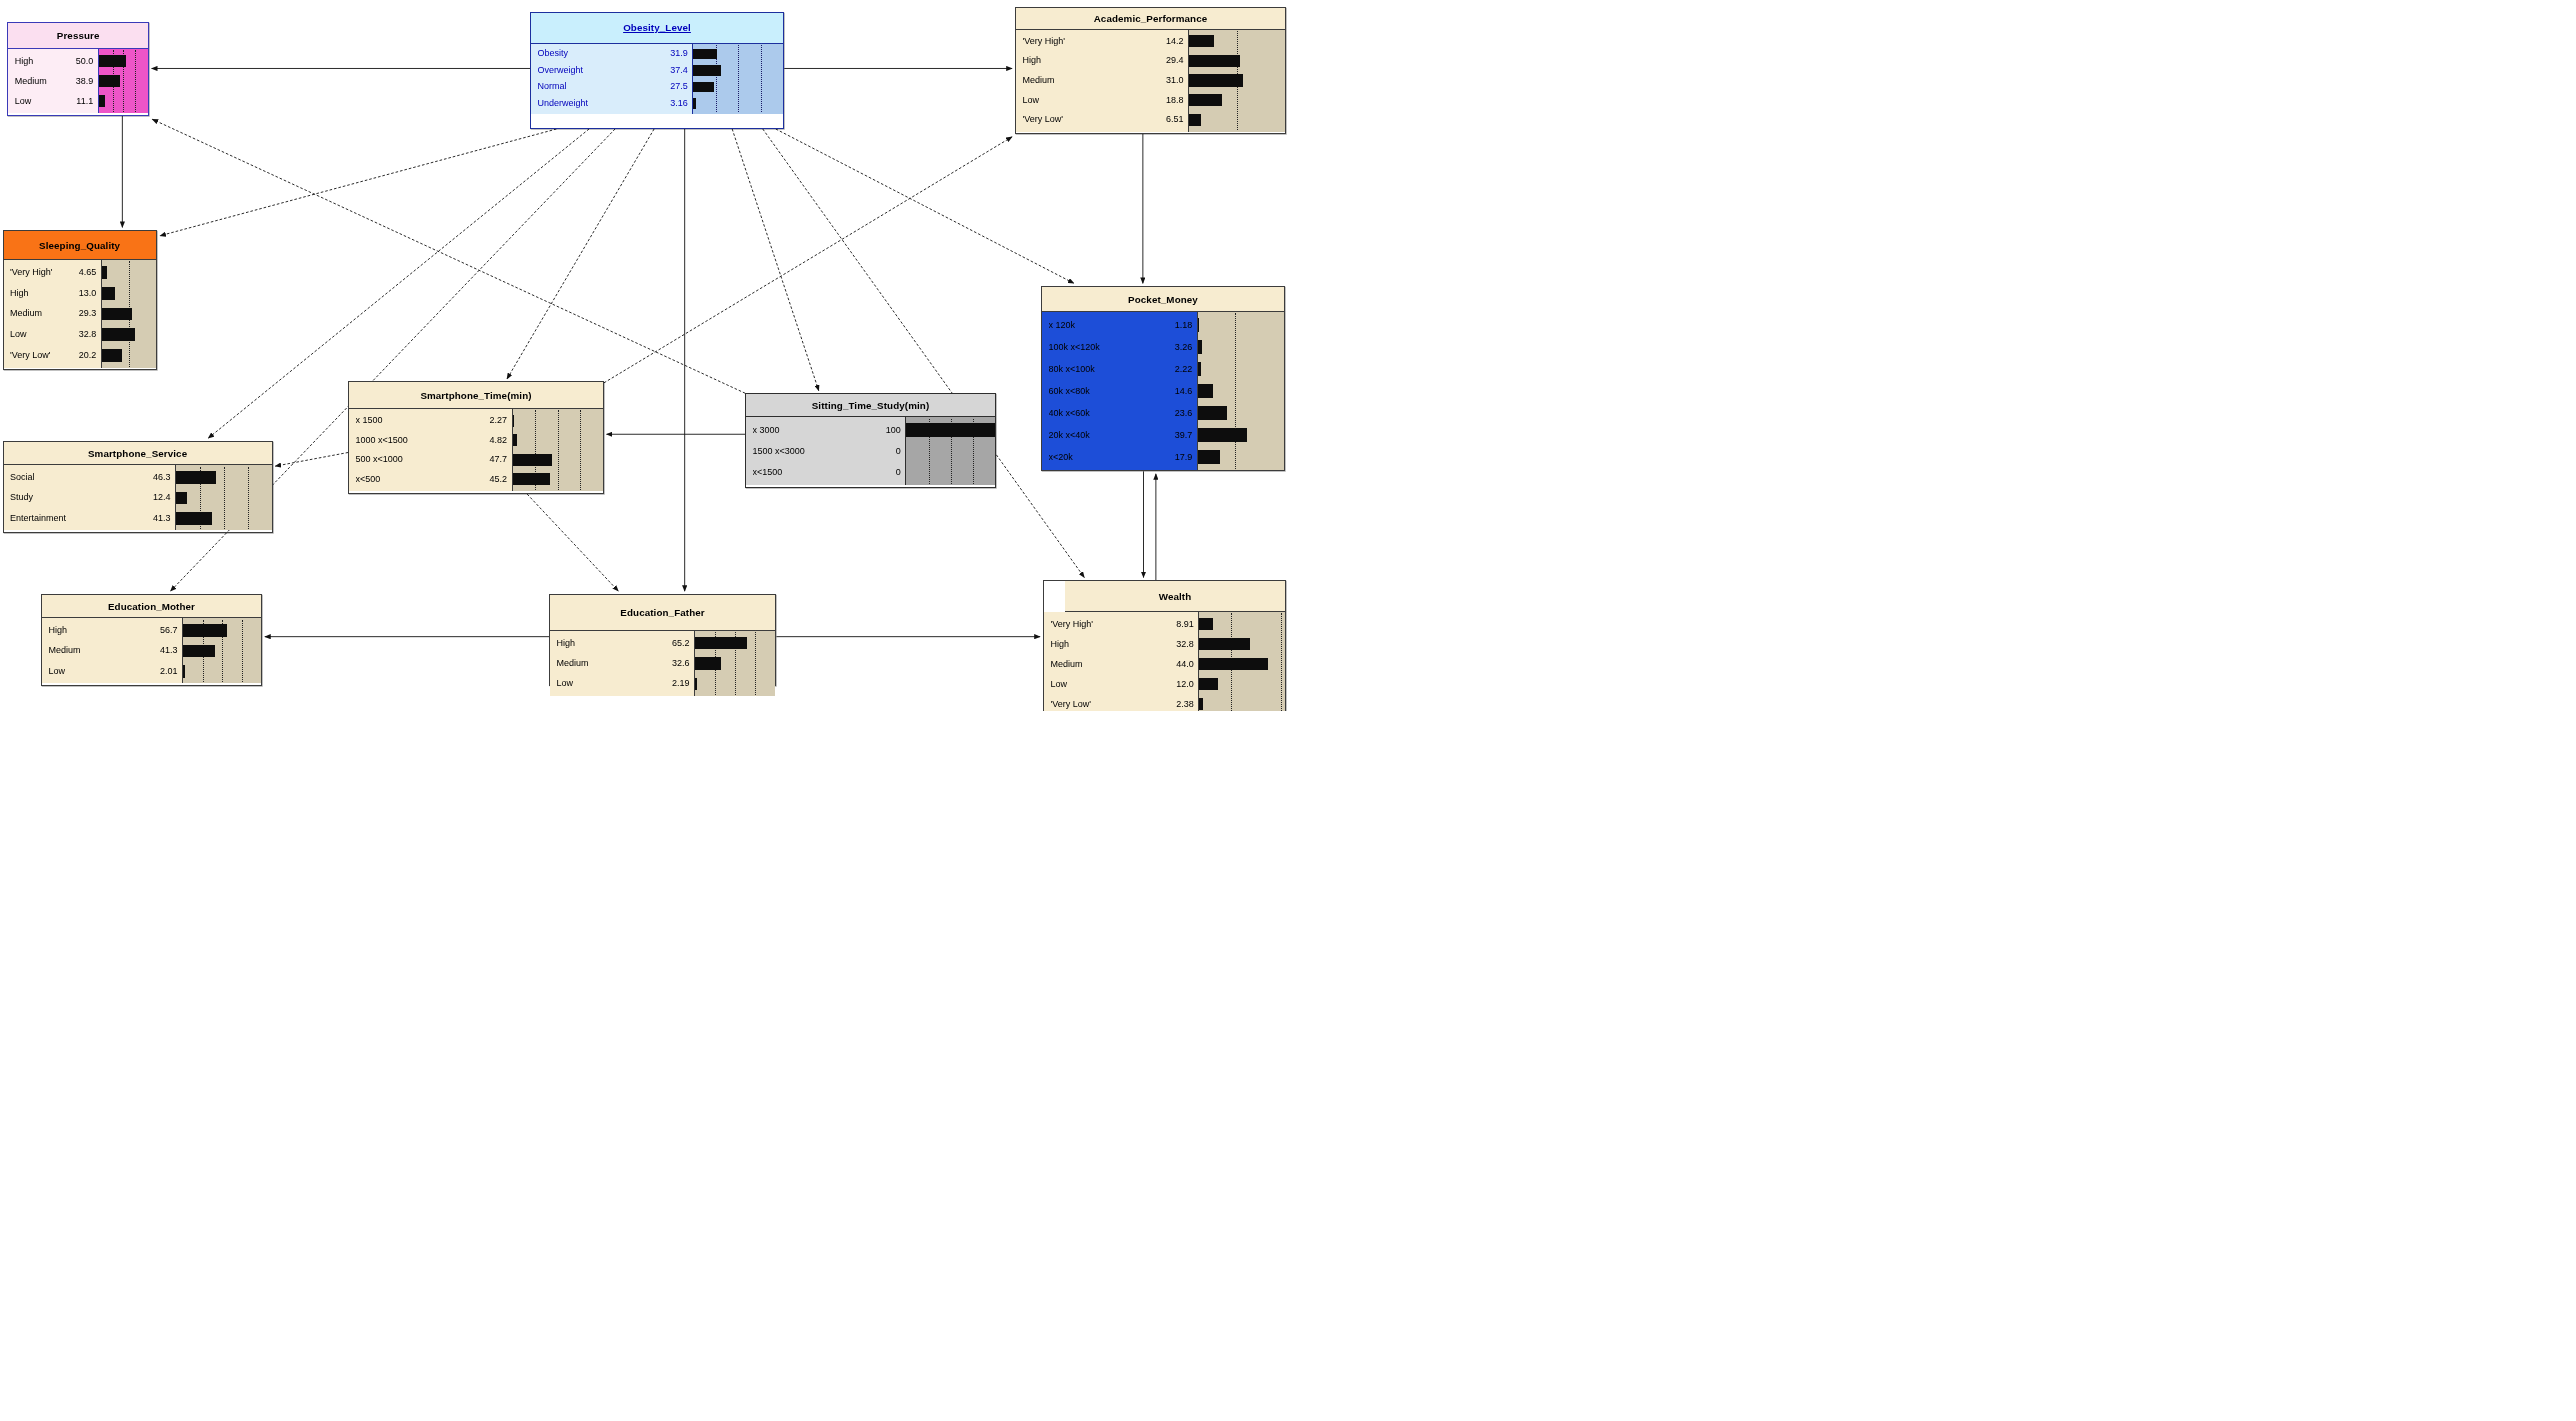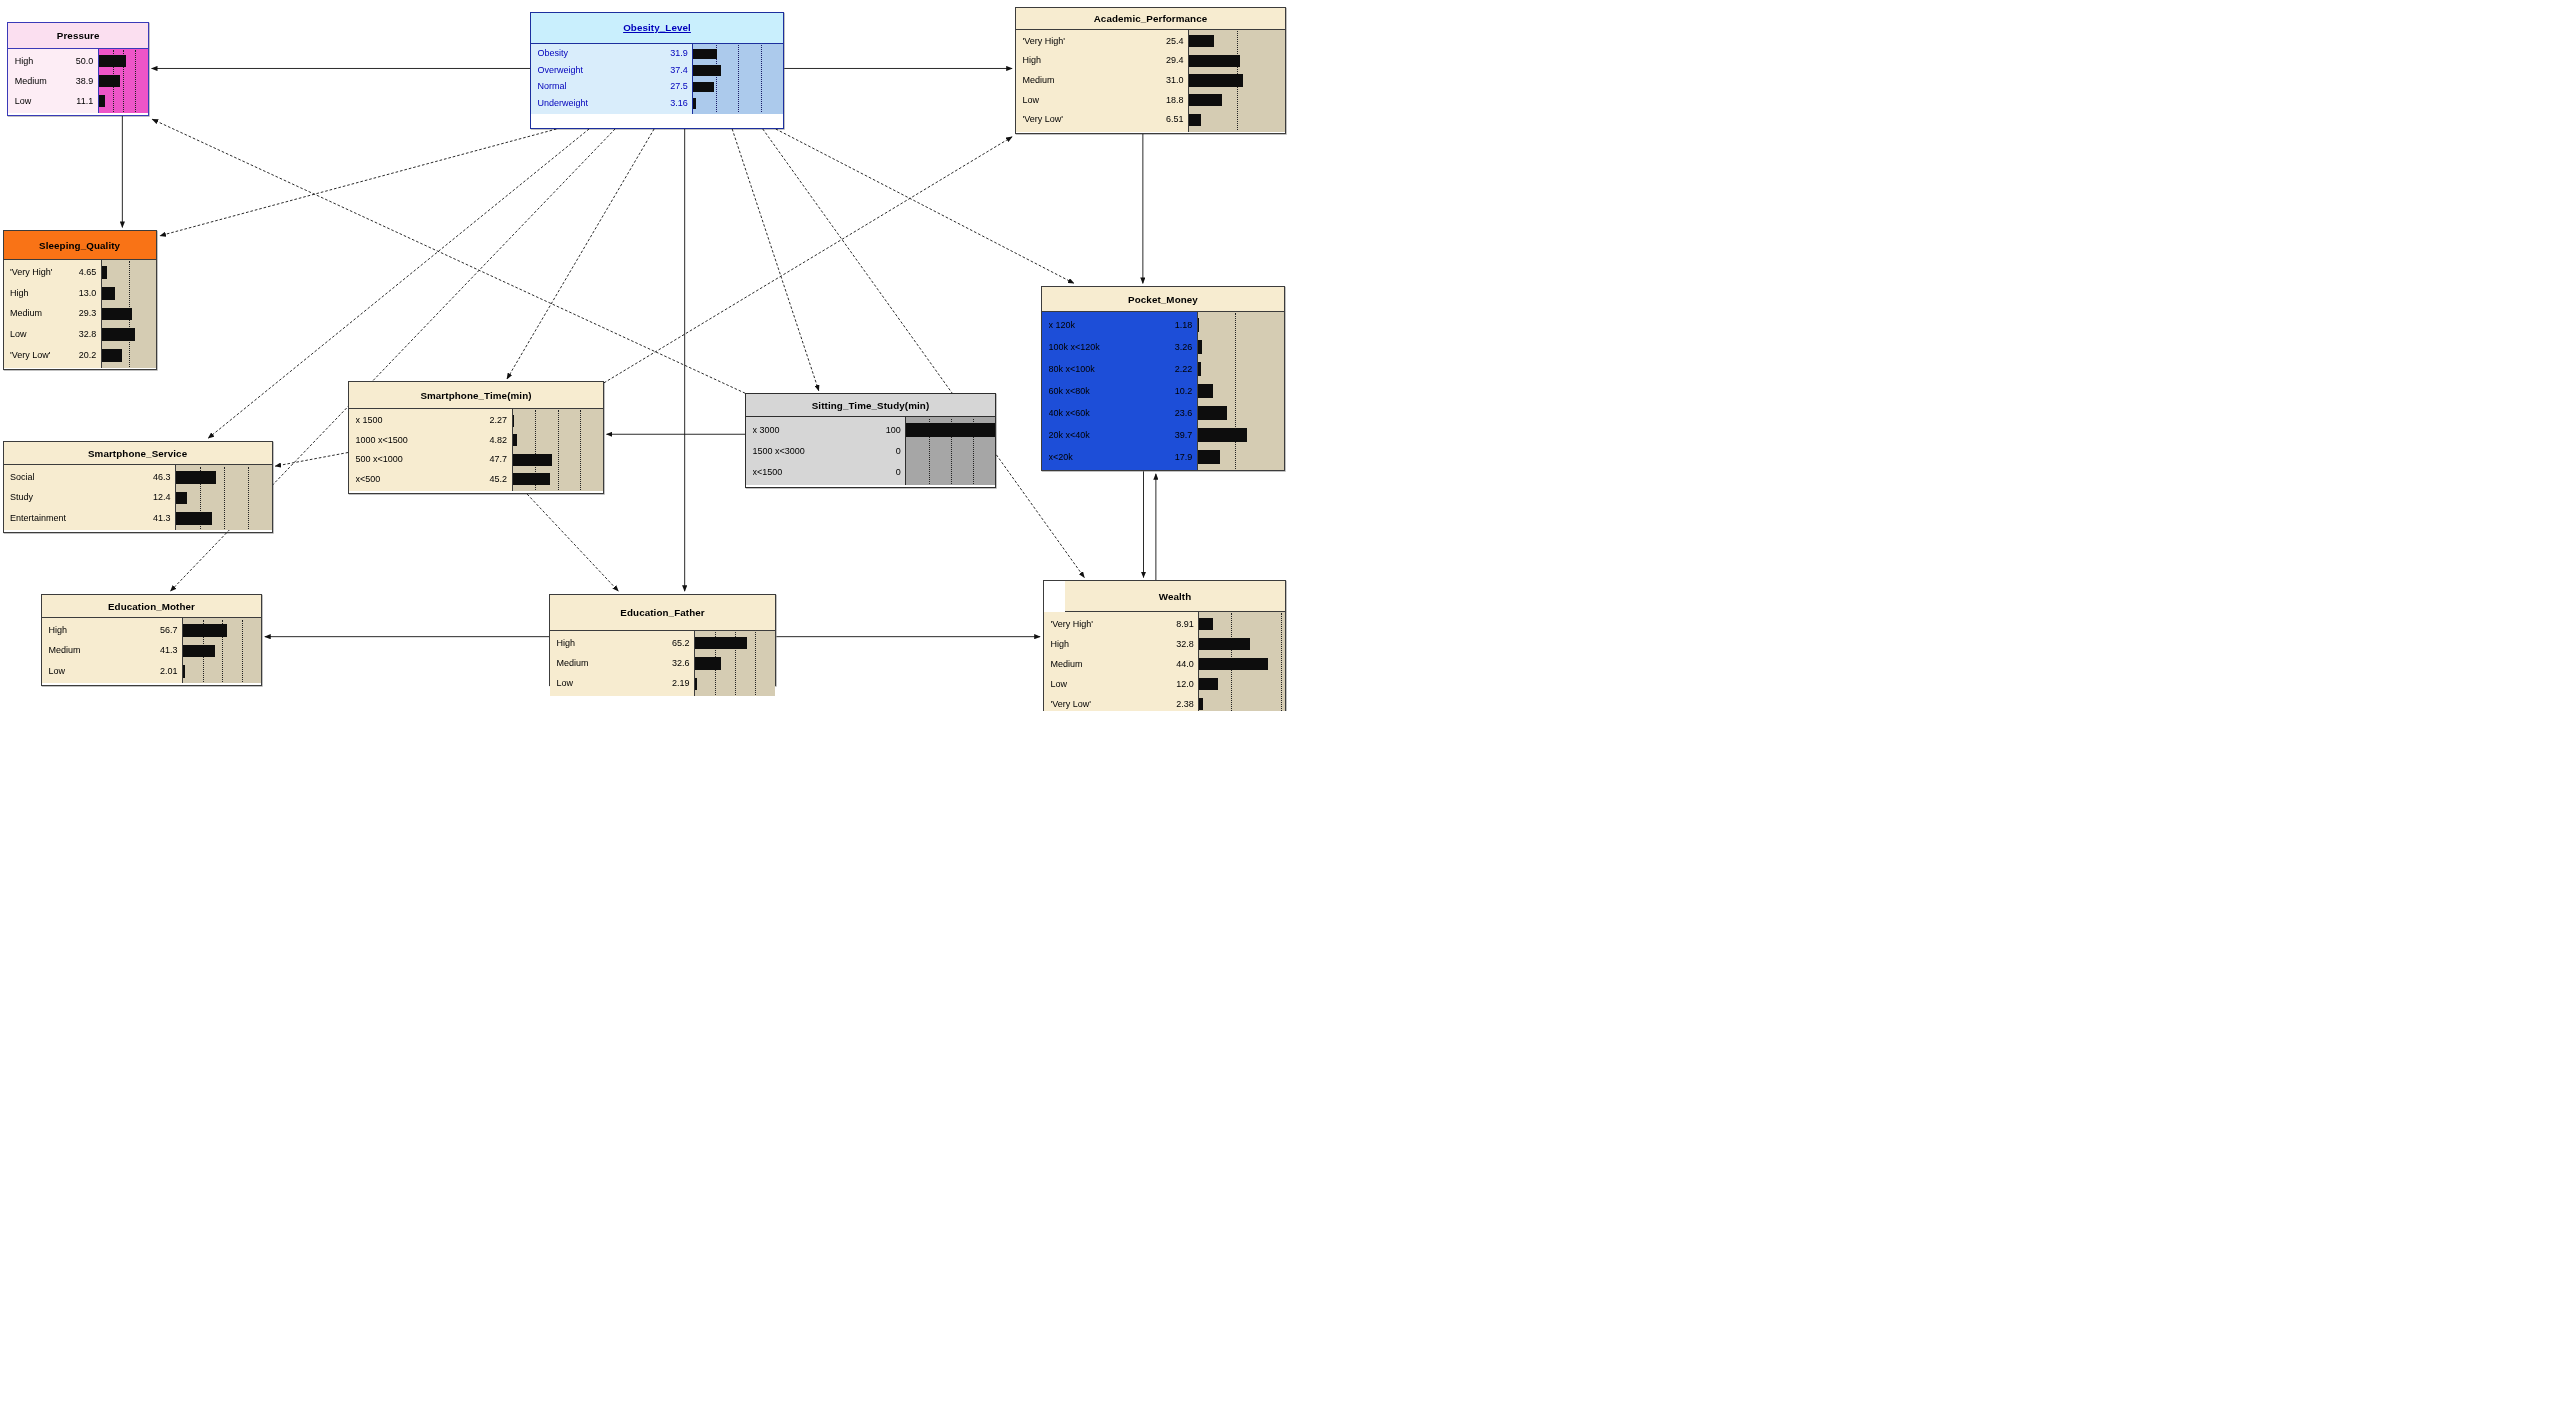--- a/index.html
+++ b/index.html
@@ -131,21 +131,21 @@
         </div>
       </div>
       <div class="node" style="left: 1015px; top: 6.5px; width: 271px; height: 127px; border: 1.6px solid rgb(60, 60, 60); color: rgb(0, 0, 0);">
         <div class="title" style="height: 22px; background: rgb(247, 236, 208); border-bottom: 1.6px solid rgb(60, 60, 60);">
           <span>Academic_Performance</span>
         </div>
         <div class="body" style="height: 102px; background: rgb(247, 236, 208);">
           <div class="labels">
             <div class="lrow">
               <span class="lab">'Very High'</span>
-              <span class="val">25.4</span>
+              <span class="val">14.2</span>
             </div>
             <div class="lrow">
               <span class="lab">High</span>
               <span class="val">29.4</span>
             </div>
             <div class="lrow">
               <span class="lab">Medium</span>
               <span class="val">31.0</span>
             </div>
             <div class="lrow">
@@ -237,21 +237,21 @@
             <div class="lrow">
               <span class="lab">100k x&lt;120k</span>
               <span class="val">3.26</span>
             </div>
             <div class="lrow">
               <span class="lab">80k x&lt;100k</span>
               <span class="val">2.22</span>
             </div>
             <div class="lrow">
               <span class="lab">60k x&lt;80k</span>
-              <span class="val">10.2</span>
+              <span class="val">14.6</span>
             </div>
             <div class="lrow">
               <span class="lab">40k x&lt;60k</span>
               <span class="val">23.6</span>
             </div>
             <div class="lrow">
               <span class="lab">20k x&lt;40k</span>
               <span class="val">39.7</span>
             </div>
             <div class="lrow">

